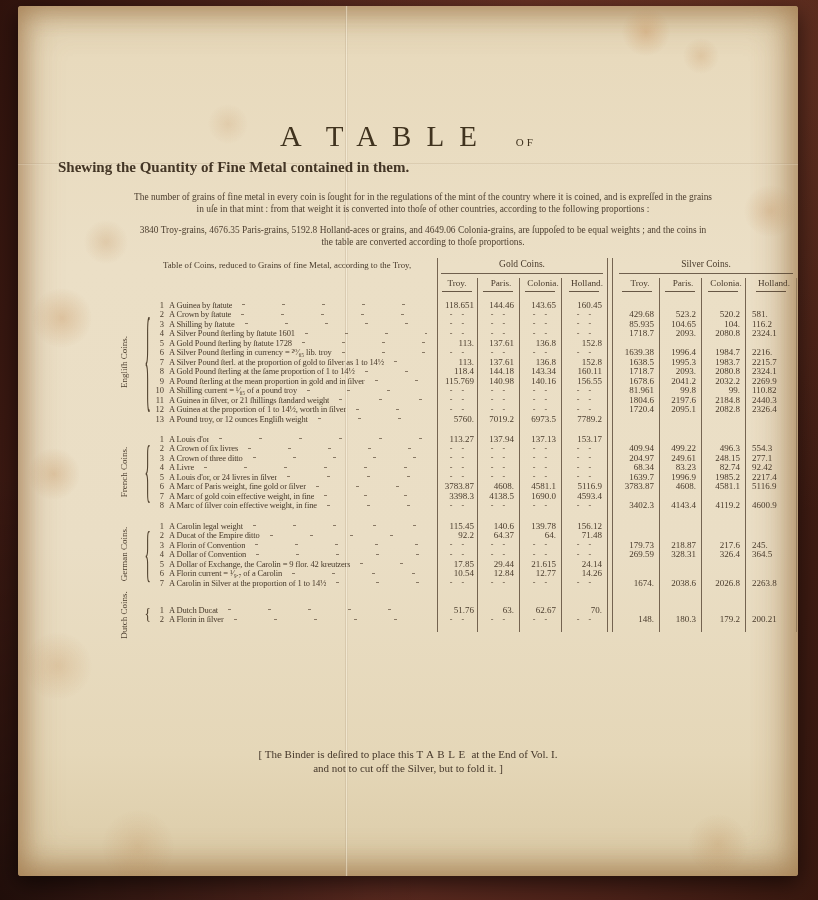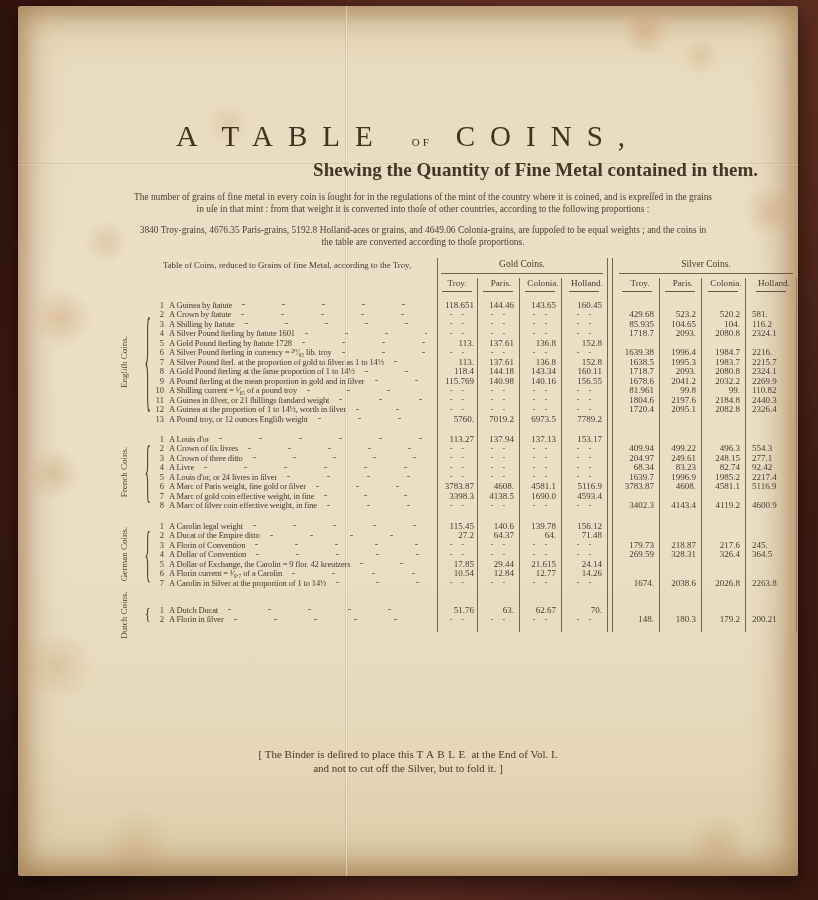--- a/index.html
+++ b/index.html
@@ -36,22 +36,22 @@
   .crease-v{position:absolute;top:0;bottom:0;left:327px;width:3px;
     background:linear-gradient(90deg,rgba(120,85,45,.26),rgba(255,250,235,.42),rgba(120,85,45,.16));}
   .crease-h{position:absolute;left:0;right:0;top:157px;height:2px;
     background:linear-gradient(180deg,rgba(120,85,45,.18),rgba(255,250,235,.30));}
 
   .title-row{position:absolute;top:113px;left:40px;width:700px;display:flex;
     justify-content:center;align-items:baseline;gap:24px;color:#40331f;}
   .title-a{font-size:30px;}
   .title-main{font-size:29px;letter-spacing:15px;}
   .title-of{font-size:16px;letter-spacing:3px;font-variant:small-caps;}
-  .subtitle{position:absolute;top:153px;left:40px;width:700px;text-align:right;
-    font-size:19px;font-weight:bold;color:#443626;}
+  .subtitle{position:absolute;top:153px;left:40px;width:700px;text-align:left;
+    font-size:15px;font-weight:bold;color:#443626;}
   .intro{position:absolute;left:40px;width:730px;text-align:center;font-size:9.4px;
     line-height:11.5px;color:#4c3e2f;}
   .intro1{top:186px;}
   .intro2{top:219px;}
 
   .tablewrap{position:absolute;left:120px;top:252px;width:660px;height:382px;font-size:9px;color:#483a2b;}
   .vr{position:absolute;width:1px;background:rgba(70,52,36,.72);}
   .cap{position:absolute;left:1px;top:2px;width:296px;text-align:center;font-size:8.8px;line-height:10.5px;}
   .grp{position:absolute;top:1px;text-align:center;font-size:9.5px;}
   .grp-gold{left:299px;width:170px;}
@@ -96,21 +96,20 @@
 
 <div class="paper">
   <div class="foxing"></div>
   <div class="crease-v"></div>
   <div class="crease-h"></div>
 
   <div class="title-row">
     <span class="title-a">A</span>
     <span class="title-main">TABLE</span>
     <span class="title-of">of</span>
-    <span class="title-main">COINS,</span>
   </div>
   <div class="subtitle">Shewing the Quantity of Fine Metal contained in them.</div>
 
   <div class="intro intro1">
     <div>The number of grains of fine metal in every coin is ſought for in the regulations of the mint of the country where it is coined, and is expreſſed in the grains</div>
     <div>in uſe in that mint : from that weight it is converted into thoſe of other countries, according to the following proportions :</div>
   </div>
   <div class="intro intro2">
     <div>3840 Troy-grains, 4676.35 Paris-grains, 5192.8 Holland-aces or grains, and 4649.06 Colonia-grains, are ſuppoſed to be equal weights ; and the coins in</div>
     <div>the table are converted according to thoſe proportions.</div>
@@ -670,21 +669,21 @@
             <div class="cell cs1"></div>
             <div class="cell cs2"></div>
             <div class="cell cs3"></div>
           </div>
           <div class="row">
             <div class="desc">
               <span class="rn">2</span>
               <span class="rl">A Ducat of the Empire ditto</span>
               <span class="leader"></span>
             </div>
-            <div class="cell cg0">27.2</div>
+            <div class="cell cg0">92.2</div>
             <div class="cell cg1">64.37</div>
             <div class="cell cg2">64.</div>
             <div class="cell cg3">71.48</div>
             <div class="gapc"></div>
             <div class="cell cs0"></div>
             <div class="cell cs1"></div>
             <div class="cell cs2"></div>
             <div class="cell cs3"></div>
           </div>
           <div class="row">

